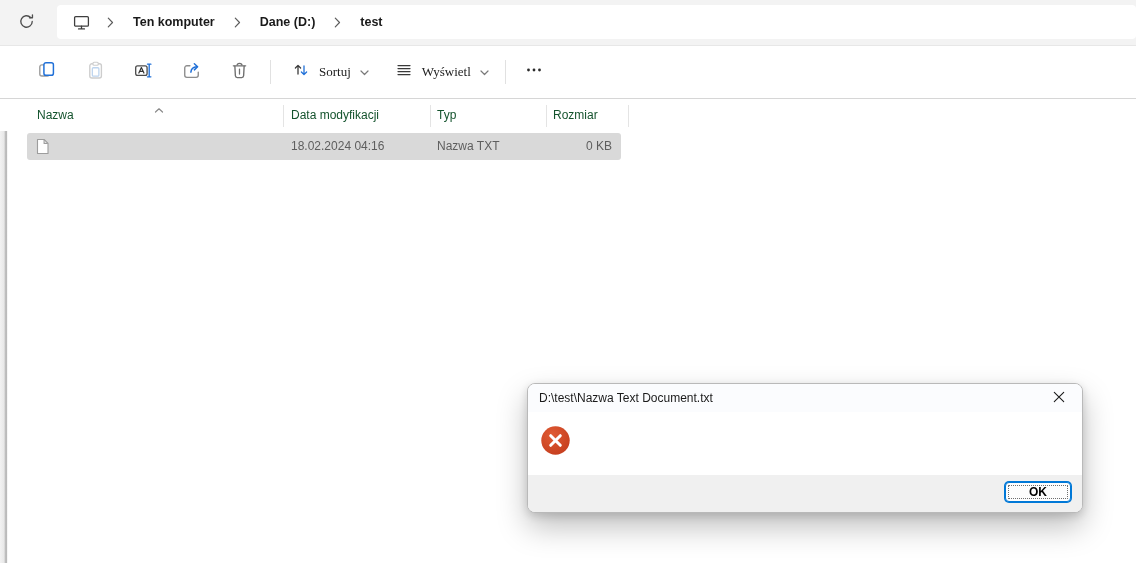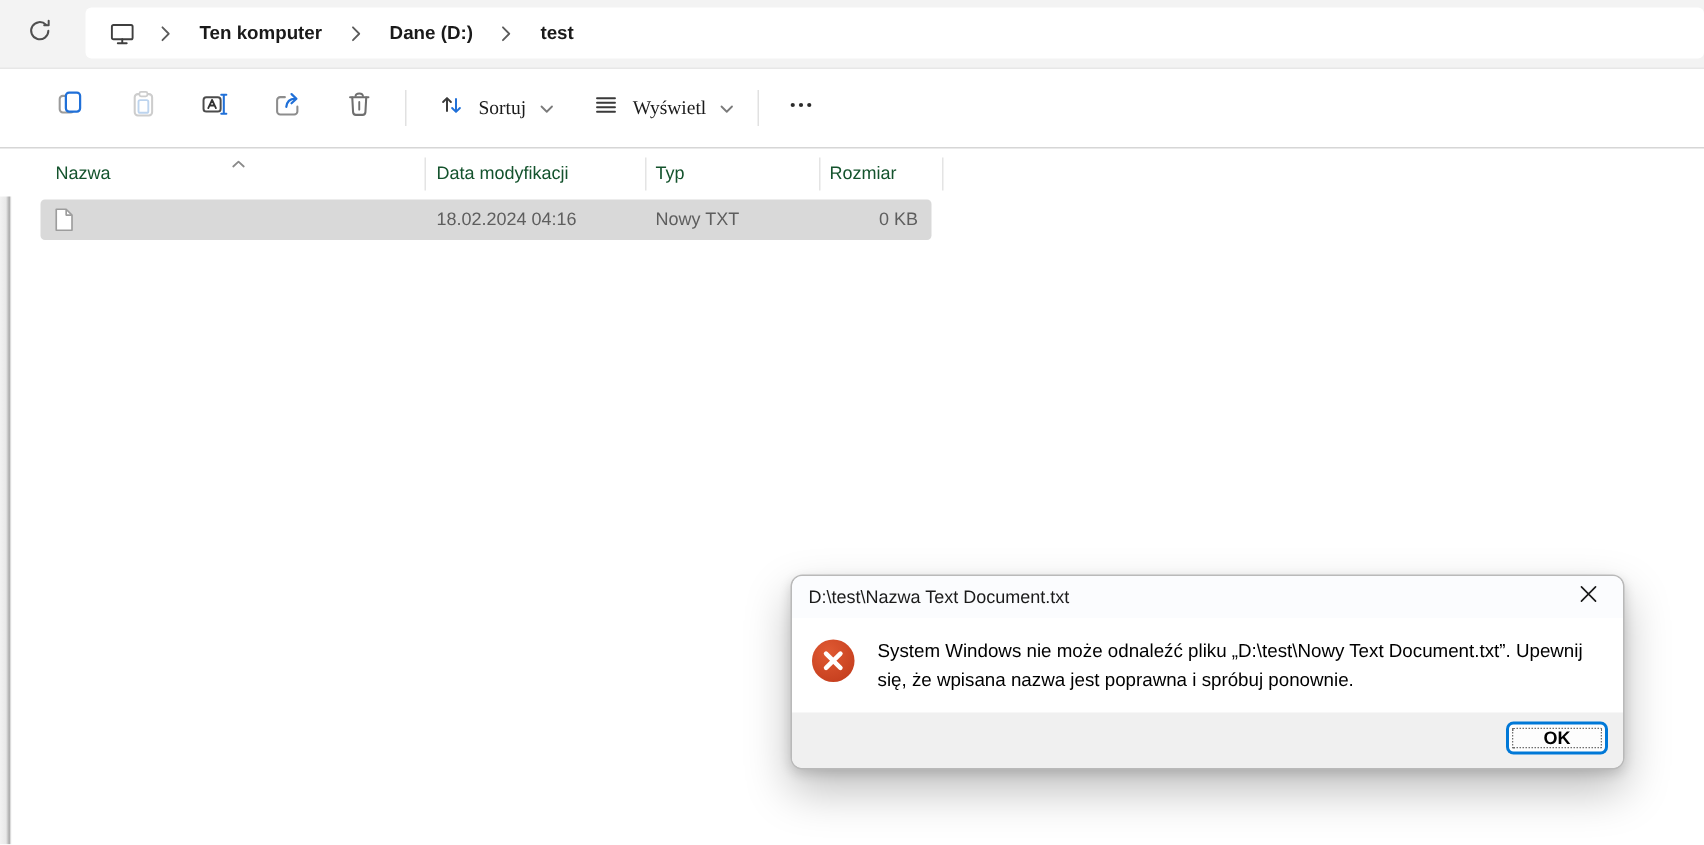--- a/index.html
+++ b/index.html
@@ -202,21 +202,21 @@
   </div>
 
   <div class="file-row">
     <span class="row-icon">
       <svg width="15" height="17" viewBox="0 0 15 17">
           <path d="M2.5 1.5h6.6l3.9 3.9v10.1h-10.5z" fill="#fff" stroke="#9d9d9d" stroke-width="1.1" stroke-linejoin="round"></path>
           <path d="M9.1 1.7v3.7h3.7" fill="none" stroke="#9d9d9d" stroke-width="1.1" stroke-linejoin="round"></path>
         </svg>
     </span>
     <span class="cell dim modified">18.02.2024 04:16</span>
-    <span class="cell dim type">Nowy TXT</span>
+    <span class="cell dim type">Nazwa TXT</span>
     <span class="cell dim size">0 KB</span>
   </div>
 
   <div class="dialog">
     <div class="dlg-title">
       <span class="dlg-title-text">D:\test\Nazwa Text Document.txt</span>
       <div class="dlg-close">
         <span>
           <svg width="12" height="12" viewBox="0 0 12 12">
               <path d="M1.3 1.3l9.4 9.4M10.7 1.3l-9.4 9.4" stroke="#1b1b1b" stroke-width="1.1" stroke-linecap="round"></path>
@@ -230,20 +230,19 @@
           <defs>
               <radialGradient id="errg" cx="38%" cy="30%" r="80%">
                 <stop offset="0%" stop-color="#e05a33"></stop>
                 <stop offset="100%" stop-color="#c43d1d"></stop>
               </radialGradient>
             </defs>
           <circle cx="14.5" cy="14.5" r="14.2" fill="url(#errg)"></circle>
           <path d="M9.7 9.7l9.6 9.6M19.3 9.7l-9.6 9.6" stroke="#fff" stroke-width="3" stroke-linecap="round"></path>
         </svg>
       </span>
-      <div class="dlg-msg">System Windows nie może odnaleźć pliku „D:\test\Nowy Text Document.txt”. Upewnij się, że wpisana nazwa jest poprawna i spróbuj ponownie.</div>
     </div>
     <div class="dlg-footer">
       <button class="ok-btn">OK</button>
     </div>
   </div>
 
 </div>
 
 </body></html>

